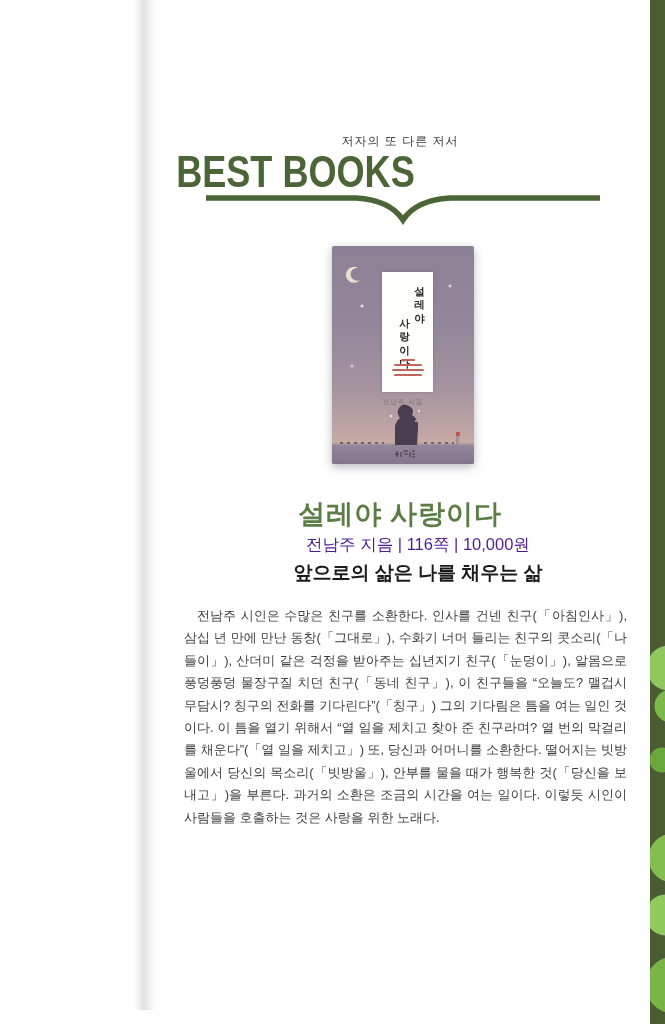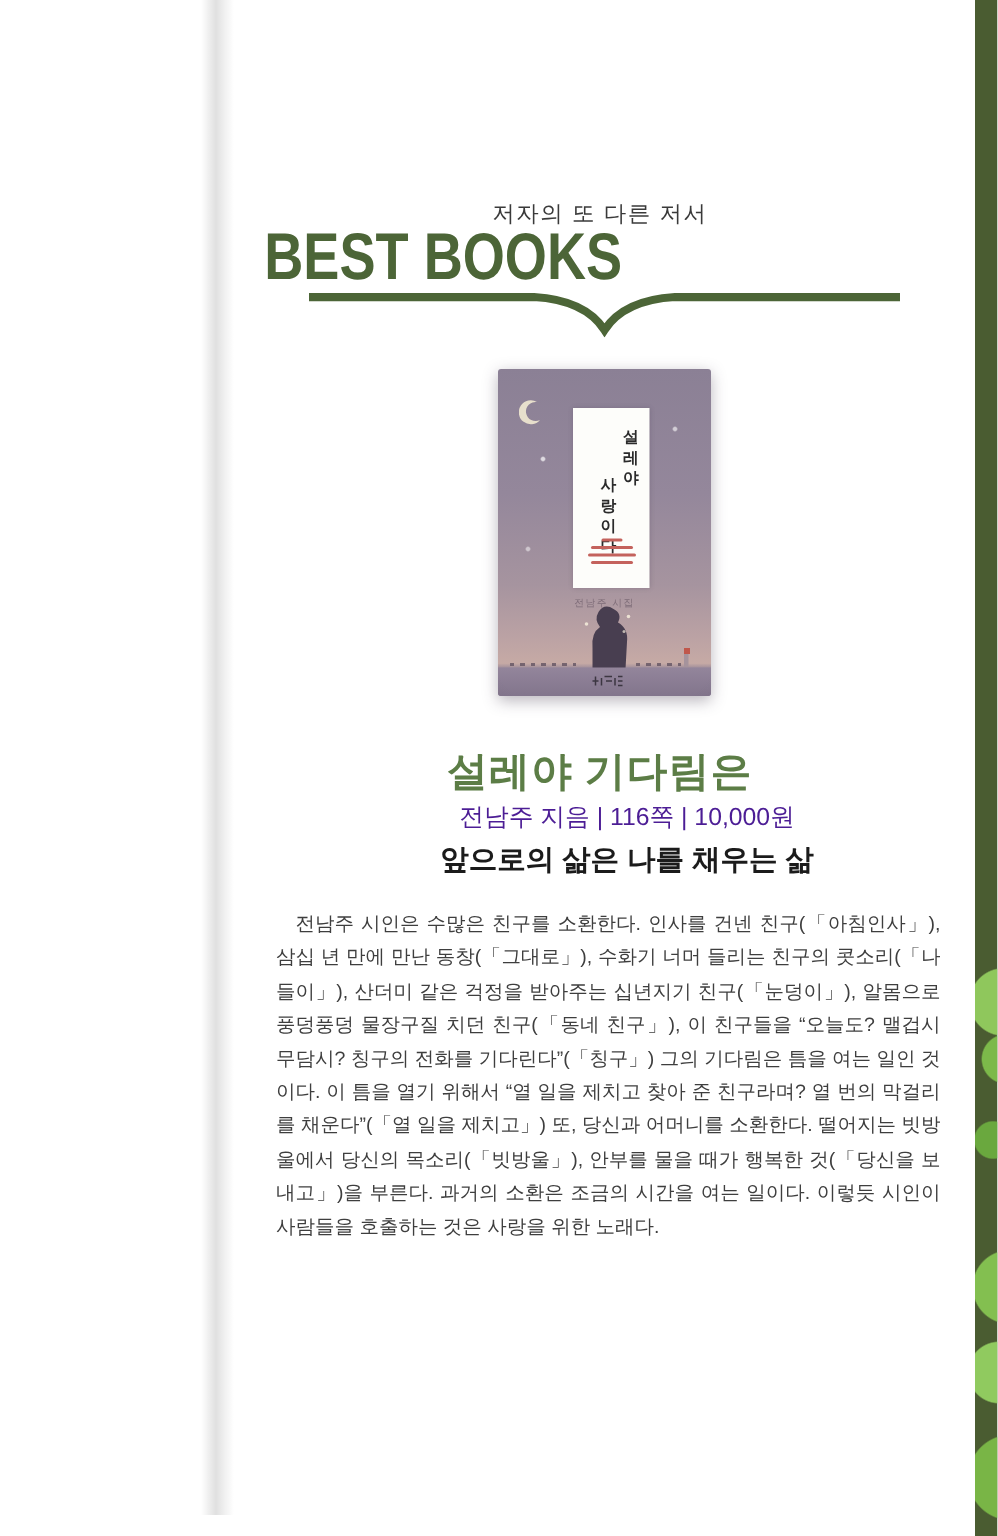--- a/index.html
+++ b/index.html
@@ -21,21 +21,21 @@
       radial-gradient(circle 24px at 19px 668px, #8fc75c 0 22px, rgba(0,0,0,0) 23px),
       radial-gradient(circle 18px at 21px 706px, #7cb94a 0 16px, rgba(0,0,0,0) 17px),
       radial-gradient(circle 26px at 23px 858px, #83bf50 0 24px, rgba(0,0,0,0) 25px),
       radial-gradient(circle 22px at 16px 915px, #90ca5f 0 20px, rgba(0,0,0,0) 21px),
       radial-gradient(circle 30px at 24px 985px, #79b546 0 28px, rgba(0,0,0,0) 29px),
       radial-gradient(circle 14px at 12px 760px, #6aa83e 0 12px, rgba(0,0,0,0) 13px);
   }
 
   .eyebrow{
     position:absolute;left:150px;top:133px;width:500px;
-    text-align:center;font-size:15px;color:#3a3a3a;letter-spacing:1px;
+    text-align:center;font-size:12px;color:#3a3a3a;letter-spacing:1px;
   }
   .heading{
     position:absolute;left:150px;top:149px;width:500px;text-align:left;
   }
   .heading span{
     display:inline-block;transform:scaleX(0.82);transform-origin:center;
     font-size:44px;line-height:46px;font-weight:bold;color:#4c6537;letter-spacing:0px;
   }
   .rule{position:absolute;left:206px;top:195px;}
 
@@ -163,16 +163,16 @@
 
   <div class="sea">
     <svg class="publisher-logo" width="22" height="8" viewBox="0 0 22 8">
       <path d="M1 4 h4 M3 1 v6 M7 2 v5 M9 1 h5 M10 4 h4 M16 2 v5 M18 1 h3 M18 4 h3 M18 7 h3" stroke="#2e2a33" stroke-width="1" fill="none"></path>
     </svg>
   </div>
 
   <div class="vignette"></div>
 </div>
 
-<div class="book-title">설레야 기다림은</div>
+<div class="book-title">설레야 사랑이다</div>
 <div class="meta">전남주 지음 | 116쪽 | 10,000원</div>
 <div class="tagline">앞으로의 삶은 나를 채우는 삶</div>
 <div class="description">전남주 시인은 수많은 친구를 소환한다. 인사를 건넨 친구(「아침인사」), 삼십 년 만에 만난 동창(「그대로」), 수화기 너머 들리는 친구의 콧소리(「나들이」), 산더미 같은 걱정을 받아주는 십년지기 친구(「눈덩이」), 알몸으로 풍덩풍덩 물장구질 치던 친구(「동네 친구」), 이 친구들을 “오늘도? 맬겁시 무담시? 칭구의 전화를 기다린다”(「칭구」) 그의 기다림은 틈을 여는 일인 것이다. 이 틈을 열기 위해서 “열 일을 제치고 찾아 준 친구라며? 열 번의 막걸리를 채운다”(「열 일을 제치고」) 또, 당신과 어머니를 소환한다. 떨어지는 빗방울에서 당신의 목소리(「빗방울」), 안부를 물을 때가 행복한 것(「당신을 보내고」)을 부른다. 과거의 소환은 조금의 시간을 여는 일이다. 이렇듯 시인이 사람들을 호출하는 것은 사랑을 위한 노래다.</div>
 
 </body></html>

